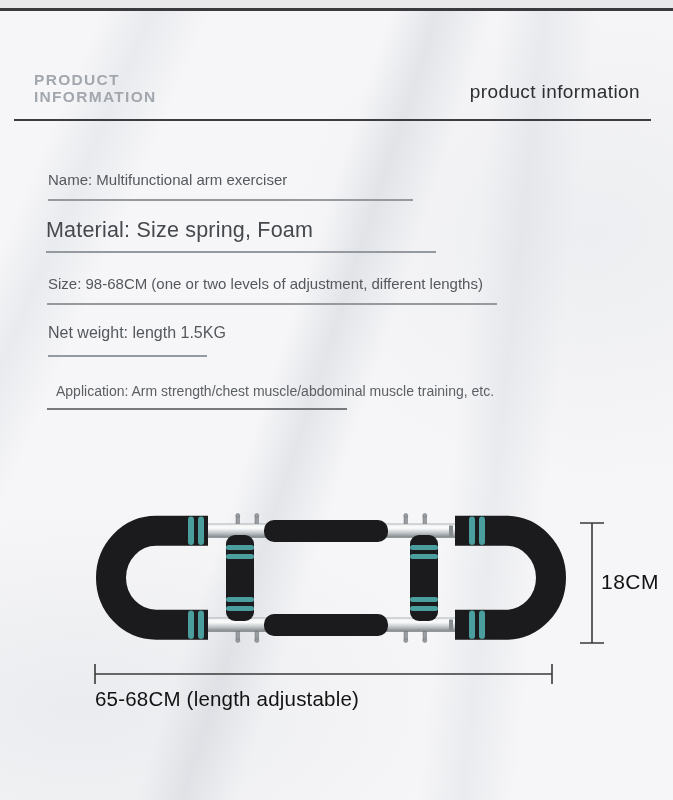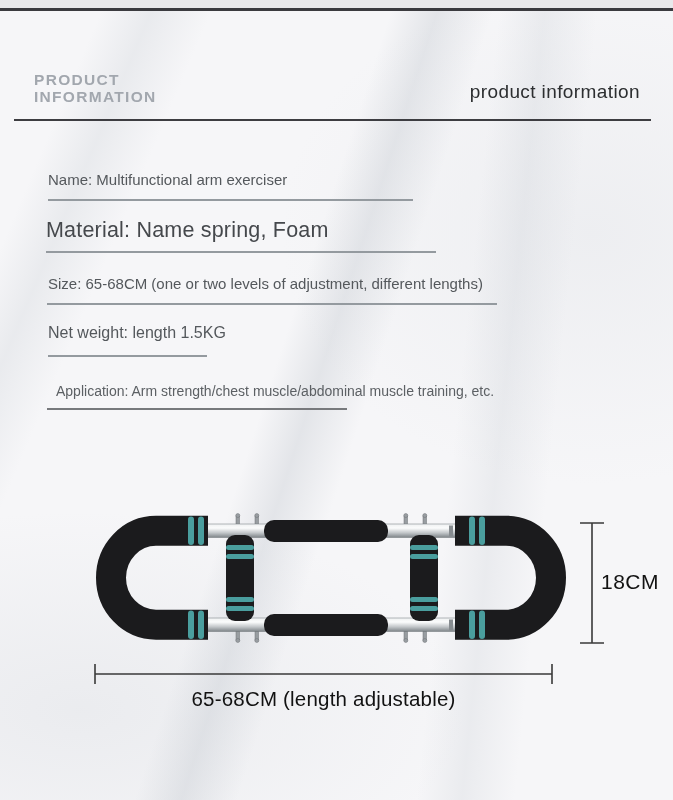--- a/index.html
+++ b/index.html
@@ -53,43 +53,43 @@
   .foam-stroke{stroke:var(--foam);fill:none;}
   .foam-fill{fill:var(--foam);}
   .accent-fill{fill:var(--accent-teal);}
   .dim-stroke{stroke:var(--dimension);stroke-width:1.6;fill:none;}
   .pin{fill:#989da1;stroke:#6c7175;stroke-width:.5;}
   .collar{fill:#878c90;}
   .dim-height-label{
     left:601px;top:559px;font-size:21px;font-weight:500;color:#121212;letter-spacing:.5px;
   }
   .dim-width-label{
-    left:95px;top:676px;width:457px;text-align:center;
+    left:95px;top:676px;width:457px;text-align:left;
     font-size:20.5px;color:#121212;letter-spacing:.2px;
   }
 </style>
 </head>
 <body>
 
 <div class="page">
 
   <div class="abs hdr-left">
     <div>PRODUCT</div>
     <div>INFORMATION</div>
   </div>
   <div class="abs hdr-right">product information</div>
   <div class="abs hdr-divider"></div>
 
   <div class="abs spec-text r1-text">Name: Multifunctional arm exerciser</div>
   <div class="abs spec-line r1-line"></div>
 
-  <div class="abs spec-text r2-text">Material: Name spring, Foam</div>
+  <div class="abs spec-text r2-text">Material: Size spring, Foam</div>
   <div class="abs spec-line r2-line"></div>
 
-  <div class="abs spec-text r3-text">Size: 65-68CM (one or two levels of adjustment, different lengths)</div>
+  <div class="abs spec-text r3-text">Size: 98-68CM (one or two levels of adjustment, different lengths)</div>
   <div class="abs spec-line r3-line"></div>
 
   <div class="abs spec-text r4-text">Net weight: length 1.5KG</div>
   <div class="abs spec-line r4-line"></div>
 
   <div class="abs spec-text r5-text">Application: Arm strength/chest muscle/abdominal muscle training, etc.</div>
   <div class="abs spec-line r5-line"></div>
 
   <svg class="abs figure-svg" viewBox="0 0 673 800" aria-hidden="true">
     <defs>

